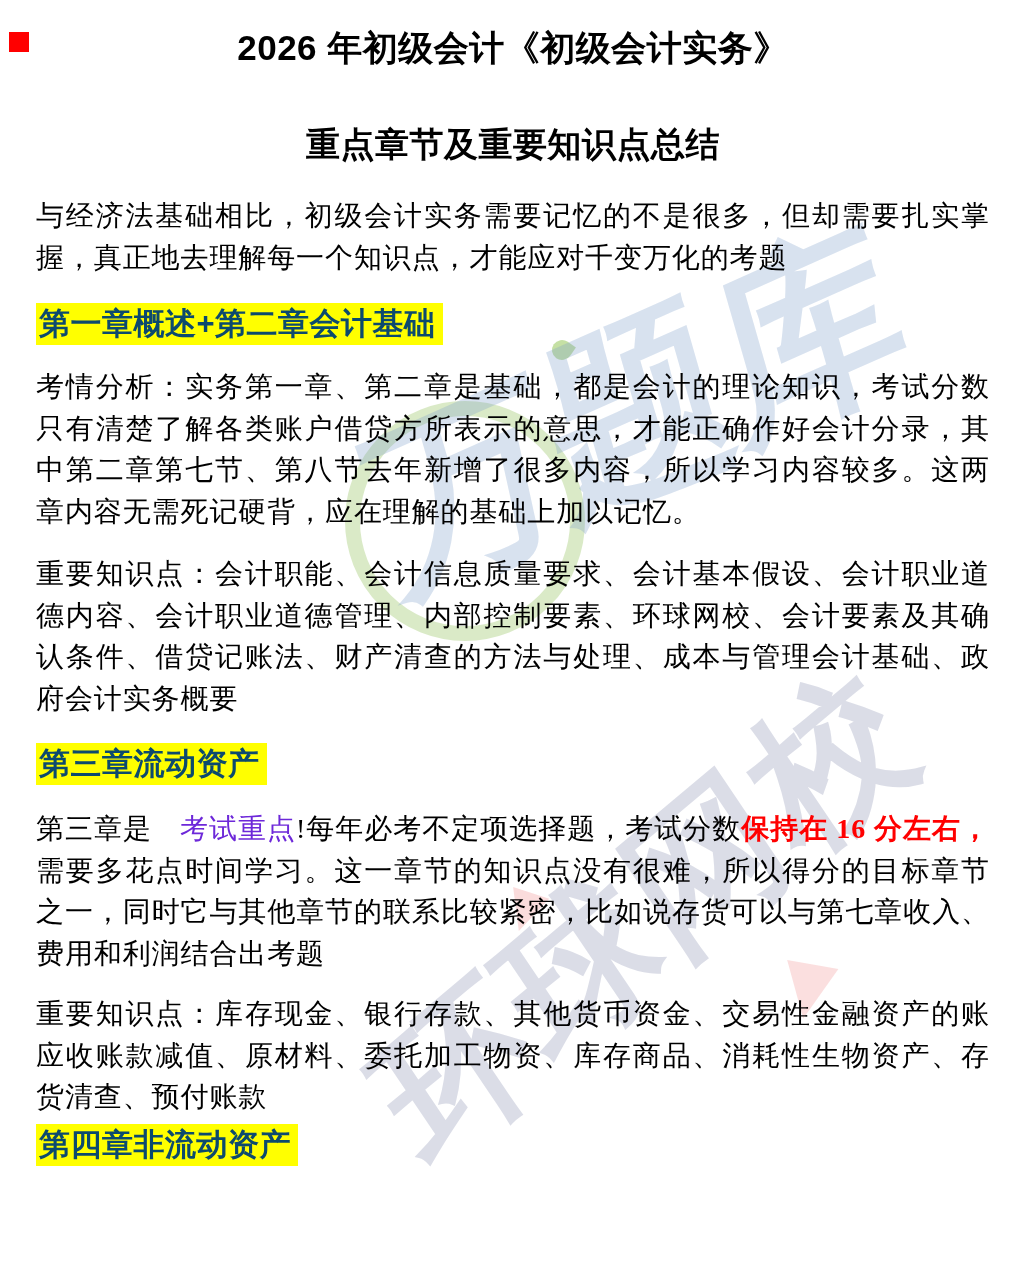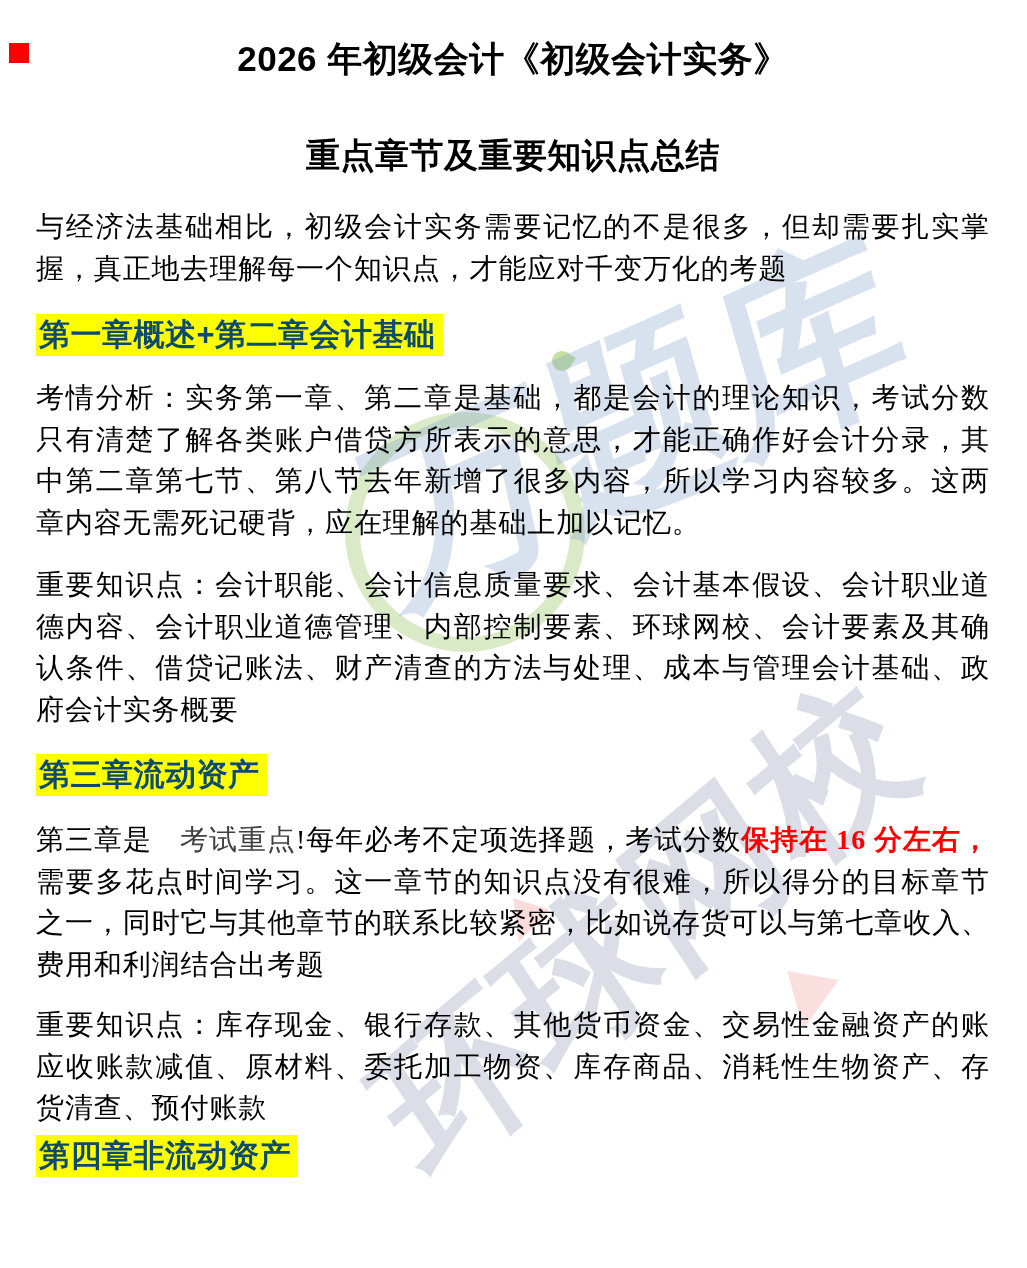--- a/index.html
+++ b/index.html
@@ -24,33 +24,33 @@
   .wm-tri1{position:absolute;left:506px;top:866px;width:0;height:0;
            border-left:19px solid transparent;border-right:19px solid transparent;
            border-top:40px solid rgba(238,140,140,0.30);transform:rotate(18deg);}
   .wm-tri2{position:absolute;left:782px;top:938px;width:0;height:0;
            border-left:26px solid transparent;border-right:26px solid transparent;
            border-top:55px solid rgba(238,130,130,0.26);transform:rotate(10deg);}
   
   .corner{position:absolute;left:9px;top:6px;width:20px;height:20px;background:#ff0000;z-index:3;}
   
   .content{position:relative;z-index:2;padding:0 37px 0 36px;}
-  .t1{margin:37px 0 0 0;text-align:center;font-family:"Liberation Sans","DejaVu Sans",sans-serif;
+  .t1{margin:26px 0 0 0;text-align:center;font-family:"Liberation Sans","DejaVu Sans",sans-serif;
       font-weight:900;font-size:35px;line-height:44px;letter-spacing:0.5px;}
   .t2{margin:52px 0 0 0;text-align:center;font-family:"Liberation Sans","DejaVu Sans",sans-serif;
       font-weight:900;font-size:34px;line-height:44px;letter-spacing:0.5px;}
   .para{margin:0;}
   .pline{font-size:28px;line-height:41.5px;letter-spacing:0.9px;
          text-align:justify;text-align-last:justify;}
   .pline.last{text-align-last:left;}
   .hblock{margin:0;}
   .hl{display:inline-block;background:#ffff00;color:#0c4a6e;
       font-family:"Liberation Sans","DejaVu Sans",sans-serif;font-weight:bold;
       font-size:31px;line-height:42px;padding:0 7px 0 3px;letter-spacing:0.5px;}
-  .red{color:#404040;margin-left:28px;}
+  .red{color:#6d28d9;margin-left:28px;}
   .red-bold{color:#ff0000;font-weight:bold;}
   
   .b0{margin-top:29px;}  
   .b1{margin-top:25px;}  
   .b2{margin-top:21px;}  
   .b3{margin-top:21px;}  
   .b4{margin-top:24px;}  
   .b5{margin-top:23px;}  
   .b6{margin-top:19px;font-family:Liberation Serif, serif;}  
   .b7{margin-top:6px;}  

